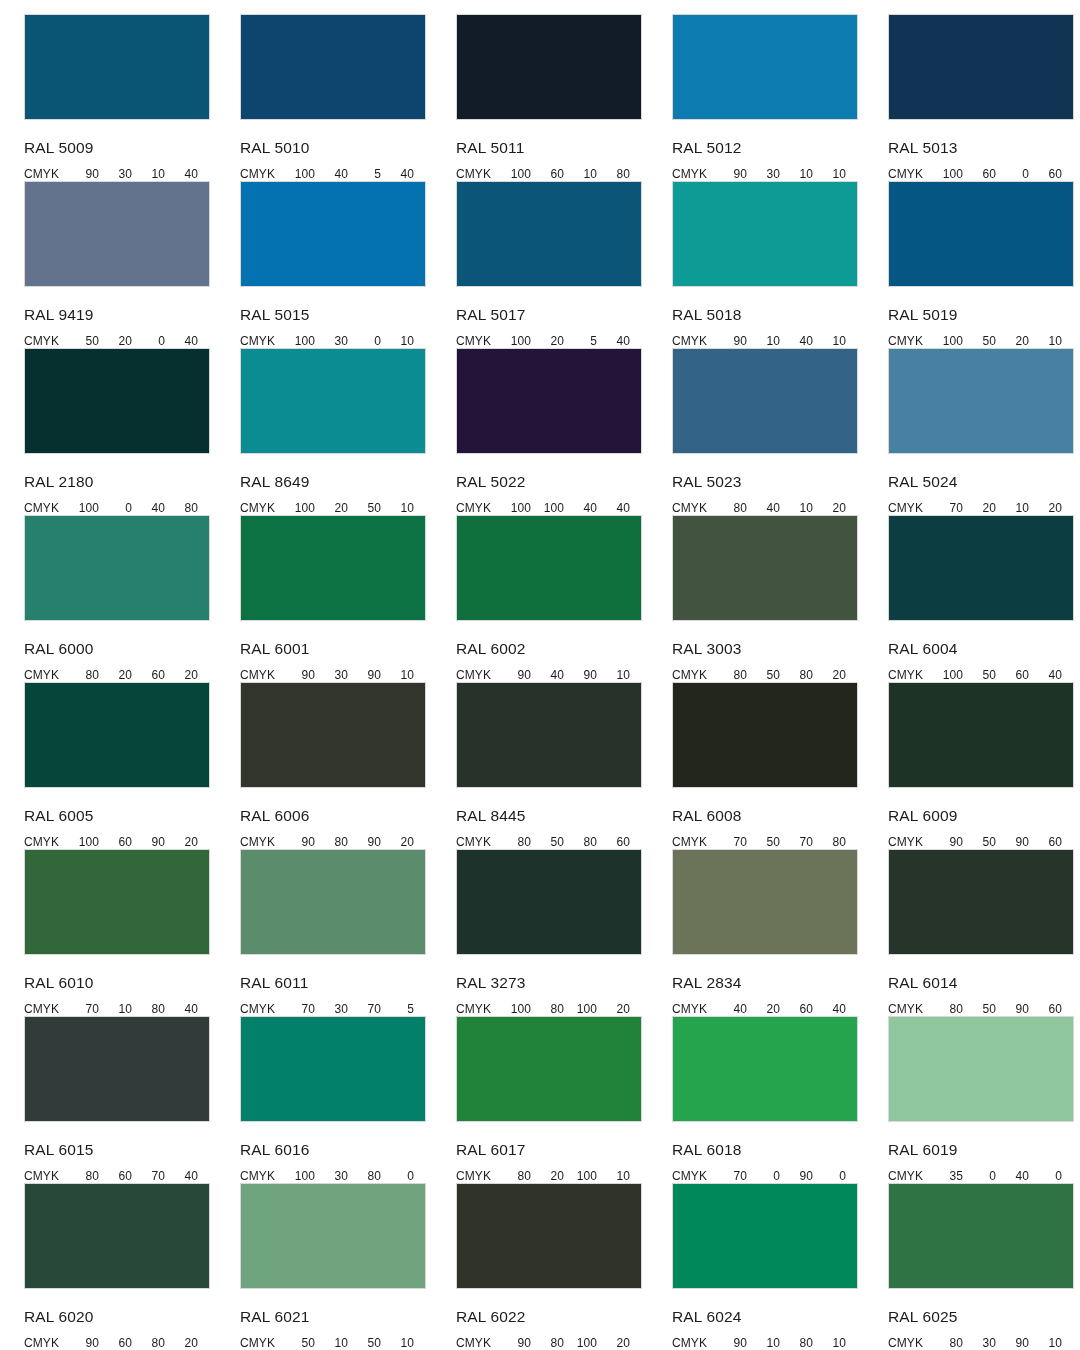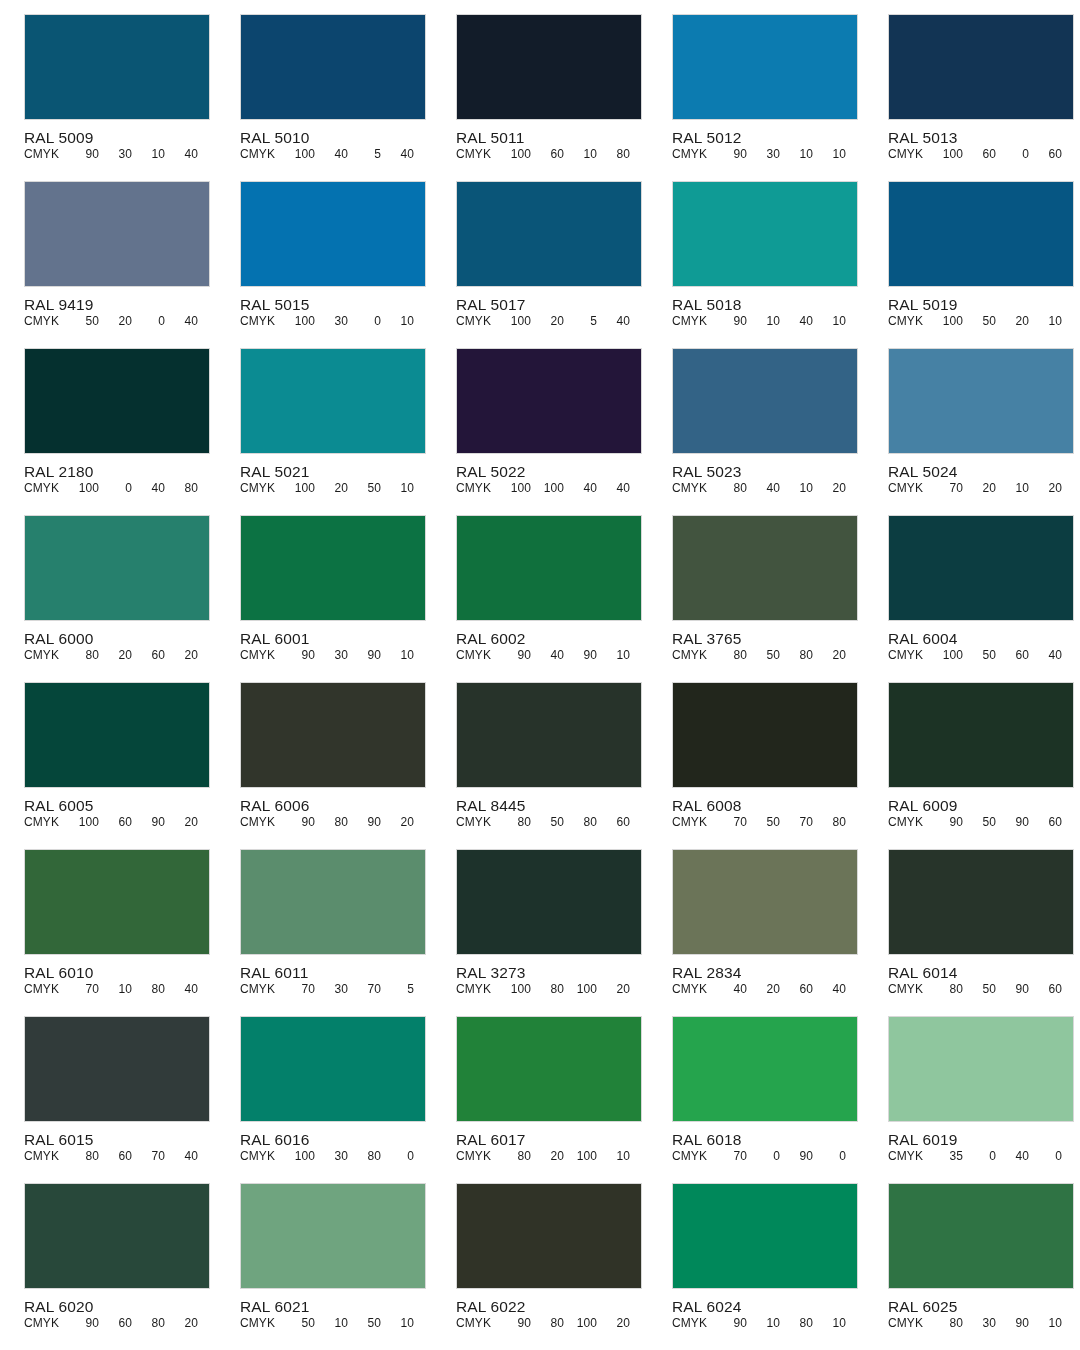--- a/index.html
+++ b/index.html
@@ -31,20 +31,21 @@
     flex: 0 0 auto;
   }
 
   .swatch-cell {
     width: 216px;
     flex: 0 0 216px;
     padding-left: 24px;
     padding-right: 7px;
     display: flex;
     flex-direction: column;
+    justify-content: space-between;
   }
 
   .chip {
     width: 186px;
     height: 106px;
     border: 0.5px solid #d8d8d8;
     flex: 0 0 106px;
   }
 
   .ral-code {
@@ -204,21 +205,21 @@
         <div class="cmyk-line">
           <span class="cmyk-label">CMYK</span>
           <span class="cmyk-val">100</span>
           <span class="cmyk-val">0</span>
           <span class="cmyk-val">40</span>
           <span class="cmyk-val">80</span>
         </div>
       </div>
       <div class="swatch-cell">
         <div class="chip" style="background: rgb(11, 139, 146);"></div>
-        <div class="ral-code">RAL 5021</div>
+        <div class="ral-code">RAL 8649</div>
         <div class="cmyk-line">
           <span class="cmyk-label">CMYK</span>
           <span class="cmyk-val">100</span>
           <span class="cmyk-val">20</span>
           <span class="cmyk-val">50</span>
           <span class="cmyk-val">10</span>
         </div>
       </div>
       <div class="swatch-cell">
         <div class="chip" style="background: rgb(35, 21, 57);"></div>
@@ -283,21 +284,21 @@
         <div class="cmyk-line">
           <span class="cmyk-label">CMYK</span>
           <span class="cmyk-val">90</span>
           <span class="cmyk-val">40</span>
           <span class="cmyk-val">90</span>
           <span class="cmyk-val">10</span>
         </div>
       </div>
       <div class="swatch-cell">
         <div class="chip" style="background: rgb(66, 84, 63);"></div>
-        <div class="ral-code">RAL 3765</div>
+        <div class="ral-code">RAL 3003</div>
         <div class="cmyk-line">
           <span class="cmyk-label">CMYK</span>
           <span class="cmyk-val">80</span>
           <span class="cmyk-val">50</span>
           <span class="cmyk-val">80</span>
           <span class="cmyk-val">20</span>
         </div>
       </div>
       <div class="swatch-cell">
         <div class="chip" style="background: rgb(12, 61, 65);"></div>

